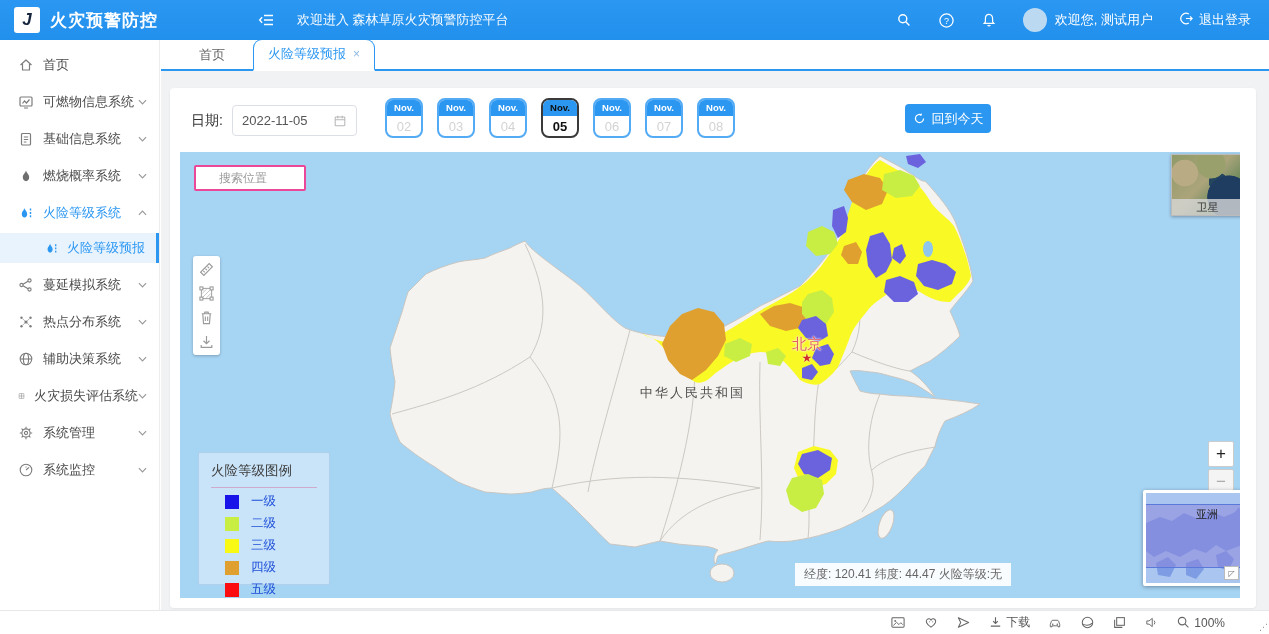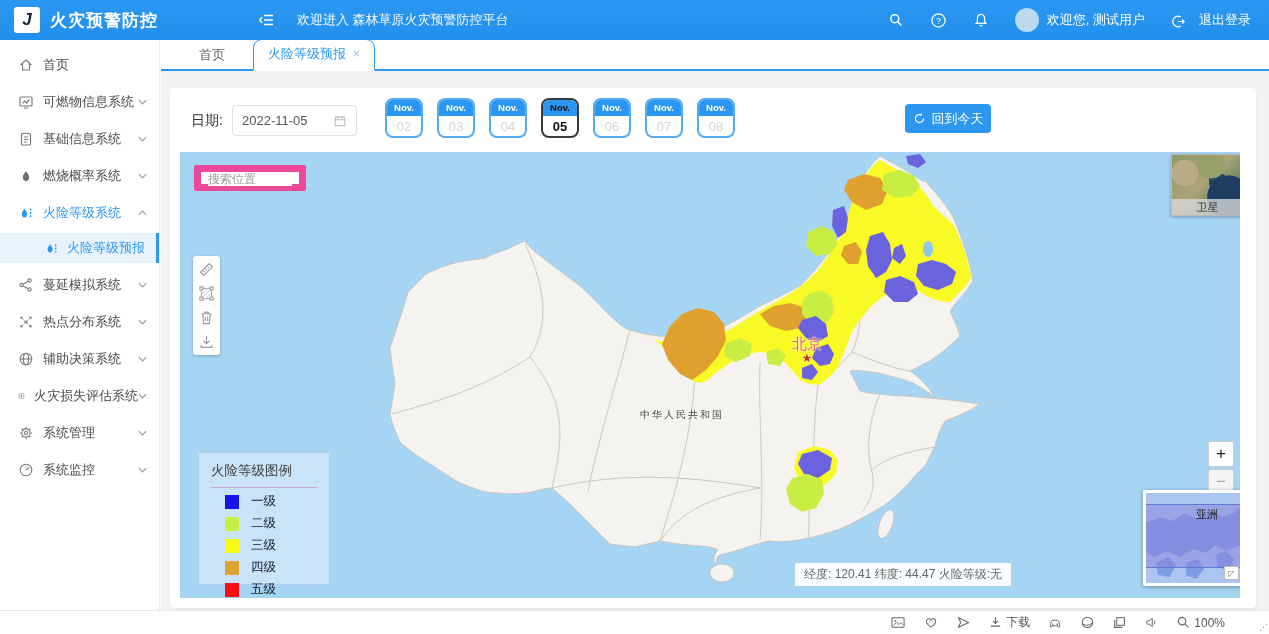--- a/index.html
+++ b/index.html
@@ -7,21 +7,21 @@
   
   .hdr{position:absolute;left:0;top:0;width:1269px;height:40px;background:linear-gradient(180deg,#2b97f2,#2190ec);display:flex;align-items:center;color:#fff;z-index:30;}
   .logo-box{width:26px;height:26px;background:#fff;border-radius:3px;margin-left:14px;display:flex;align-items:center;justify-content:center;color:#16263f;font-weight:800;font-size:17px;font-style:italic;}
   .app-title{font-size:17px;font-weight:700;margin-left:10px;letter-spacing:1px;}
   .fold{margin-left:100px;display:flex;align-items:center;}
   .welcome{font-size:13px;margin-left:22px;opacity:.96;}
   .hdr-right{margin-left:auto;display:flex;align-items:center;gap:26px;margin-right:18px;font-size:13px;}
   .hicon{display:flex;align-items:center;cursor:pointer;}
   .avatar{width:24px;height:24px;border-radius:50%;background:#bcd9f2;}
   .usr{display:flex;align-items:center;gap:8px;}
-  .logout{display:flex;align-items:flex-end;gap:13px;cursor:pointer;}
+  .logout{display:flex;align-items:flex-start;gap:5px;cursor:pointer;}
   
   .side{position:absolute;left:0;top:40px;width:160px;height:570px;background:#fff;border-right:1px solid #ececec;z-index:20;}
   .sitem{height:37px;display:flex;align-items:center;padding:0 12px 0 18px;font-size:13px;color:#4a4a4a;cursor:pointer;}
   .sitem .lbl{margin-left:9px;flex:1;white-space:nowrap;}
   .sitem.active{color:#2b97f1;}
   .chev{width:9px;height:6px;flex:none;}
   .sub{height:30px;display:flex;align-items:center;background:#e8f3fe;border-right:3px solid #2b97f1;color:#2b97f1;font-size:13px;padding-left:44px;cursor:pointer;margin:2px 0 3px;}
   .sub .lbl{margin-left:8px;}
   
   .main{position:absolute;left:161px;top:40px;width:1108px;height:570px;background:#f0f2f4;}
@@ -39,51 +39,51 @@
   .chip{width:38px;height:40px;border:2px solid #53aaf5;border-radius:8px;overflow:hidden;background:#fff;cursor:pointer;text-align:center;}
   .chip .m{display:block;background:#2b97f1;color:#fff;font-size:9.5px;font-weight:700;height:16px;line-height:15px;}
   .chip .d{display:block;font-size:13px;color:#d3d3d3;line-height:21px;}
   .chip.active{border-color:#3a3a3a;}
   .chip.active .m{color:#101010;}
   .chip.active .d{color:#111;font-weight:700;}
   .btn-today{position:absolute;left:735px;top:16px;width:86px;height:29px;background:#2b97f1;border:none;border-radius:4px;color:#fff;font-size:13px;display:flex;align-items:center;justify-content:center;gap:6px;cursor:pointer;}
   
   .map{position:absolute;left:10px;top:64px;width:1060px;height:446px;background:#a6d4f3;overflow:hidden;cursor:grab;}
   .map svg.base{position:absolute;left:0;top:0;}
-  .msearch{position:absolute;left:14px;top:13px;width:112px;height:26px;background:#fff;border:7px solid #ec4899;border-radius:2px;display:flex;align-items:center;padding:0 6px;flex-direction:column;}
+  .msearch{position:absolute;left:14px;top:13px;width:112px;height:26px;background:#fff;border:2px solid #ec4899;border-radius:2px;display:flex;align-items:center;padding:0 23px;}
   .msearch input{border:none;outline:none;width:84px;font-size:12px;color:#333;}
   .msearch input::placeholder{color:#9a9a9a;}
   .tools{position:absolute;left:13px;top:104px;width:27px;background:#fff;border-radius:3px;box-shadow:0 1px 3px rgba(0,0,0,.25);display:flex;flex-direction:column;align-items:center;padding:5px 0;gap:7px;}
   .tools .t{width:17px;height:17px;cursor:pointer;}
   .legend{position:absolute;left:18px;top:300px;width:132px;height:133px;background:rgba(206,230,249,.88);border:1px solid rgba(150,185,220,.5);border-radius:2px;padding:9px 12px 6px;}
   .legend .ti{font-size:13.5px;color:#3c3c3c;padding-bottom:7px;border-bottom:1px solid #cfaacd;}
   .lrow{display:flex;align-items:center;gap:12px;margin-top:5px;padding-left:14px;}
   .lrow .sw{width:14px;height:14px;flex:none;}
-  .lrow .lt{font-size:12.5px;color:#0f172a;}
+  .lrow .lt{font-size:12.5px;color:#1d4ed8;}
   .coords{position:absolute;left:615px;top:411px;background:rgba(255,255,255,.92);color:#666;font-size:12px;padding:3px 9px;white-space:nowrap;}
   .sat{position:absolute;left:991px;top:2px;width:73px;height:62px;border:1px solid #bbb;box-shadow:0 1px 3px rgba(0,0,0,.3);cursor:pointer;overflow:hidden;}
   .sat .img{position:absolute;inset:0;background:
     radial-gradient(circle at 18% 30%,#b9ab83 0 18%,transparent 19%),
     radial-gradient(circle at 55% 15%,#9aa06b 0 22%,transparent 23%),
     radial-gradient(circle at 80% 70%,#1f3d60 0 30%,transparent 31%),
     radial-gradient(circle at 65% 45%,#24465e 0 16%,transparent 17%),
     linear-gradient(135deg,#8e9a67 0%,#aca47b 45%,#6d8a5c 70%,#27486a 100%);}
   .sat .cap{position:absolute;left:0;bottom:0;width:100%;height:16px;background:rgba(215,215,215,.8);color:#333;font-size:11px;text-align:center;line-height:16px;}
   .zoomctl{position:absolute;left:1028px;top:289px;width:26px;}
   .zbtn{width:26px;height:26px;background:#fff;border:1px solid #ccc;font-size:17px;color:#222;text-align:center;line-height:24px;cursor:pointer;border-radius:2px;}
   .zbtn.dis{background:#f4f4f4;color:#aaa;margin-top:2px;}
   .minimap{position:absolute;left:963px;top:338px;width:102px;height:96px;background:#fff;border:3px solid #fff;box-shadow:0 1px 4px rgba(0,0,0,.35);border-radius:2px;cursor:pointer;}
   .minimap .inner{position:absolute;inset:0;background:#aac6f0;overflow:hidden;}
   .minimap .ov{position:absolute;left:0;top:11px;width:100%;height:64px;background:rgba(138,130,218,.5);border-top:1px solid #5b79d8;border-bottom:1px solid #5b79d8;}
   .minimap .mlabel{position:absolute;left:50px;top:14px;font-size:11px;color:#222;}
   .minimap .corner{position:absolute;right:3px;bottom:3px;width:15px;height:14px;background:#fff;border:1px solid #bbb;font-size:8px;color:#777;text-align:center;line-height:13px;cursor:pointer;}
   .bjwrap{position:absolute;left:612px;top:183px;text-align:center;}
   .bj-label{font-size:15px;color:#e35b5b;text-shadow:0 0 2px #fff,0 0 2px #fff;}
   .bj-star{font-size:12px;color:#cf2b2b;line-height:8px;text-shadow:0 0 2px #fff;}
-  .country{position:absolute;left:460px;top:256px;font-size:10px;color:#4d4d4d;letter-spacing:2px;}
+  .country{position:absolute;left:460px;top:232px;font-size:13px;color:#4d4d4d;letter-spacing:2px;}
   
   .sbar{position:absolute;left:0;top:610px;width:1269px;height:24px;background:#fff;border-top:1px solid #e8e8e8;display:flex;align-items:center;justify-content:flex-end;gap:17px;padding-right:44px;color:#555;font-size:12px;}
   .sic{display:flex;align-items:center;gap:3px;cursor:pointer;color:#555;}
   .grip{position:absolute;right:2px;bottom:2px;font-size:9px;color:#999;letter-spacing:-1px;}
   svg{display:block;}
 </style>
 </head>
 <body>
 
 <div class="hdr">

